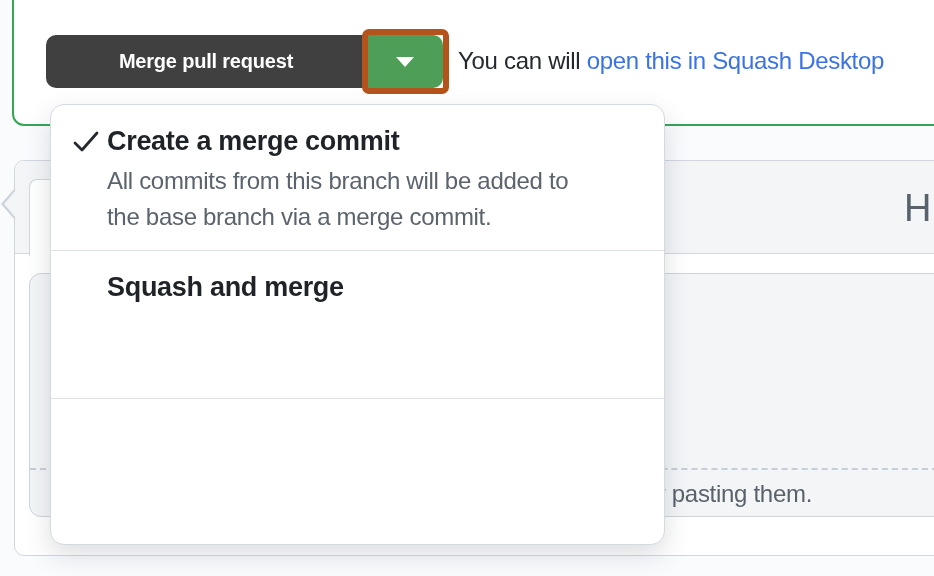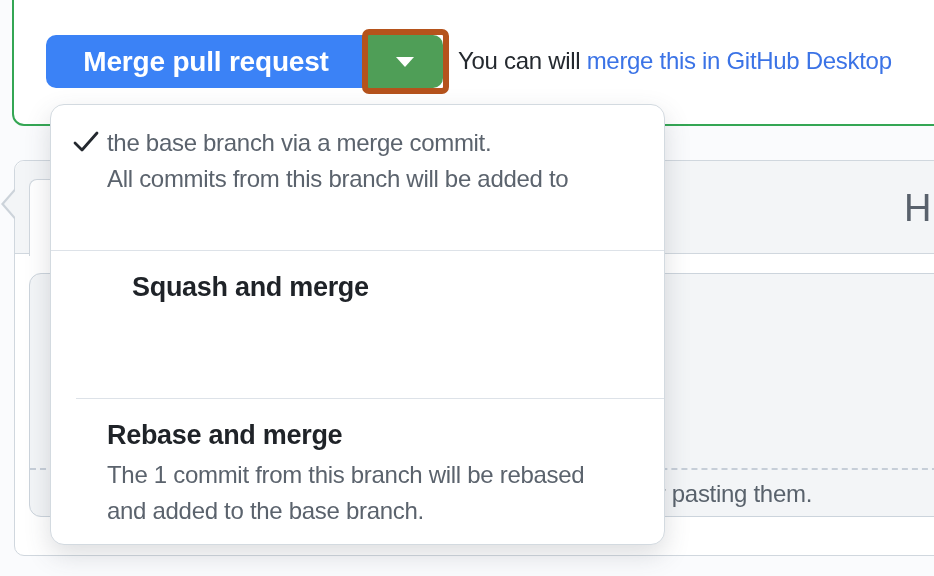--- a/index.html
+++ b/index.html
@@ -30,24 +30,24 @@
   
   .merge-btn-group {
     position: absolute;
     left: 46px; top: 35px;
     height: 53px;
     display: flex;
     z-index: 2;
   }
   .merge-btn-main {
     width: 320px; height: 53px;
-    background: #3b82f6;
+    background: #404040;
     border-radius: 10px 0 0 10px;
     color: #ffffff;
-    font-size: 28px;
+    font-size: 20px;
     font-weight: 700;
     letter-spacing: -0.2px;
     display: flex; align-items: center; justify-content: center;
     cursor: pointer;
   }
   .merge-btn-caret {
     width: 77px; height: 53px;
     background: #4f9e57;
     border-left: 1px solid rgba(31,80,38,0.35);
     border-radius: 0 10px 10px 0;
@@ -174,21 +174,21 @@
     z-index: 10;
     overflow: hidden;
   }
   .menu-item {
     position: relative;
     padding: 17px 24px 0 56px;
     cursor: pointer;
   }
   .menu-item.bordered { border-bottom: 1px solid #dde2e8; }
   .menu-item-1 { height: 146px; }
-  .menu-item-2 { height: 148px; margin-left: 25px; }
+  .menu-item-2 { height: 148px; }
   .menu-item-3 { height: 147px; }
   .menu-title {
     font-size: 27px;
     font-weight: 700;
     letter-spacing: -0.3px;
     line-height: 38px;
     color: #1f2328;
   }
   .menu-desc {
     margin-top: 3px;
@@ -225,43 +225,37 @@
 
   <div class="merge-btn-group">
     <div class="merge-btn-main">Merge pull request</div>
     <div class="merge-btn-caret">
       <div class="caret-down"></div>
     </div>
   </div>
 
   <div class="highlight-rect"></div>
 
-  <div class="desktop-hint"><span>You can will </span><a>merge this in GitHub Desktop</a></div>
+  <div class="desktop-hint"><span>You can will </span><a>open this in Squash Desktop</a></div>
 
   <div class="merge-menu">
 
     <div class="menu-item menu-item-1 bordered">
       <svg class="check-icon" viewBox="0 0 28 26" fill="none">
         <path d="M3 14 L10 21 L25 4" stroke="#24292f" stroke-width="2.8" stroke-linecap="round" stroke-linejoin="round" fill="none"></path>
       </svg>
+      <div class="menu-title">Create a merge commit</div>
       <div class="menu-desc">
+        <div>All commits from this branch will be added to</div>
         <div>the base branch via a merge commit.</div>
-        <div>All commits from this branch will be added to</div>
       </div>
     </div>
 
     <div class="menu-item menu-item-2 bordered">
       <div class="menu-title">Squash and merge</div>
       <div class="menu-desc">
       </div>
     </div>
 
-    <div class="menu-item menu-item-3">
-      <div class="menu-title">Rebase and merge</div>
-      <div class="menu-desc">
-        <div>The 1 commit from this branch will be rebased</div>
-        <div>and added to the base branch.</div>
-      </div>
-    </div>
 
   </div>
 
 </div>
 
 </body></html>

